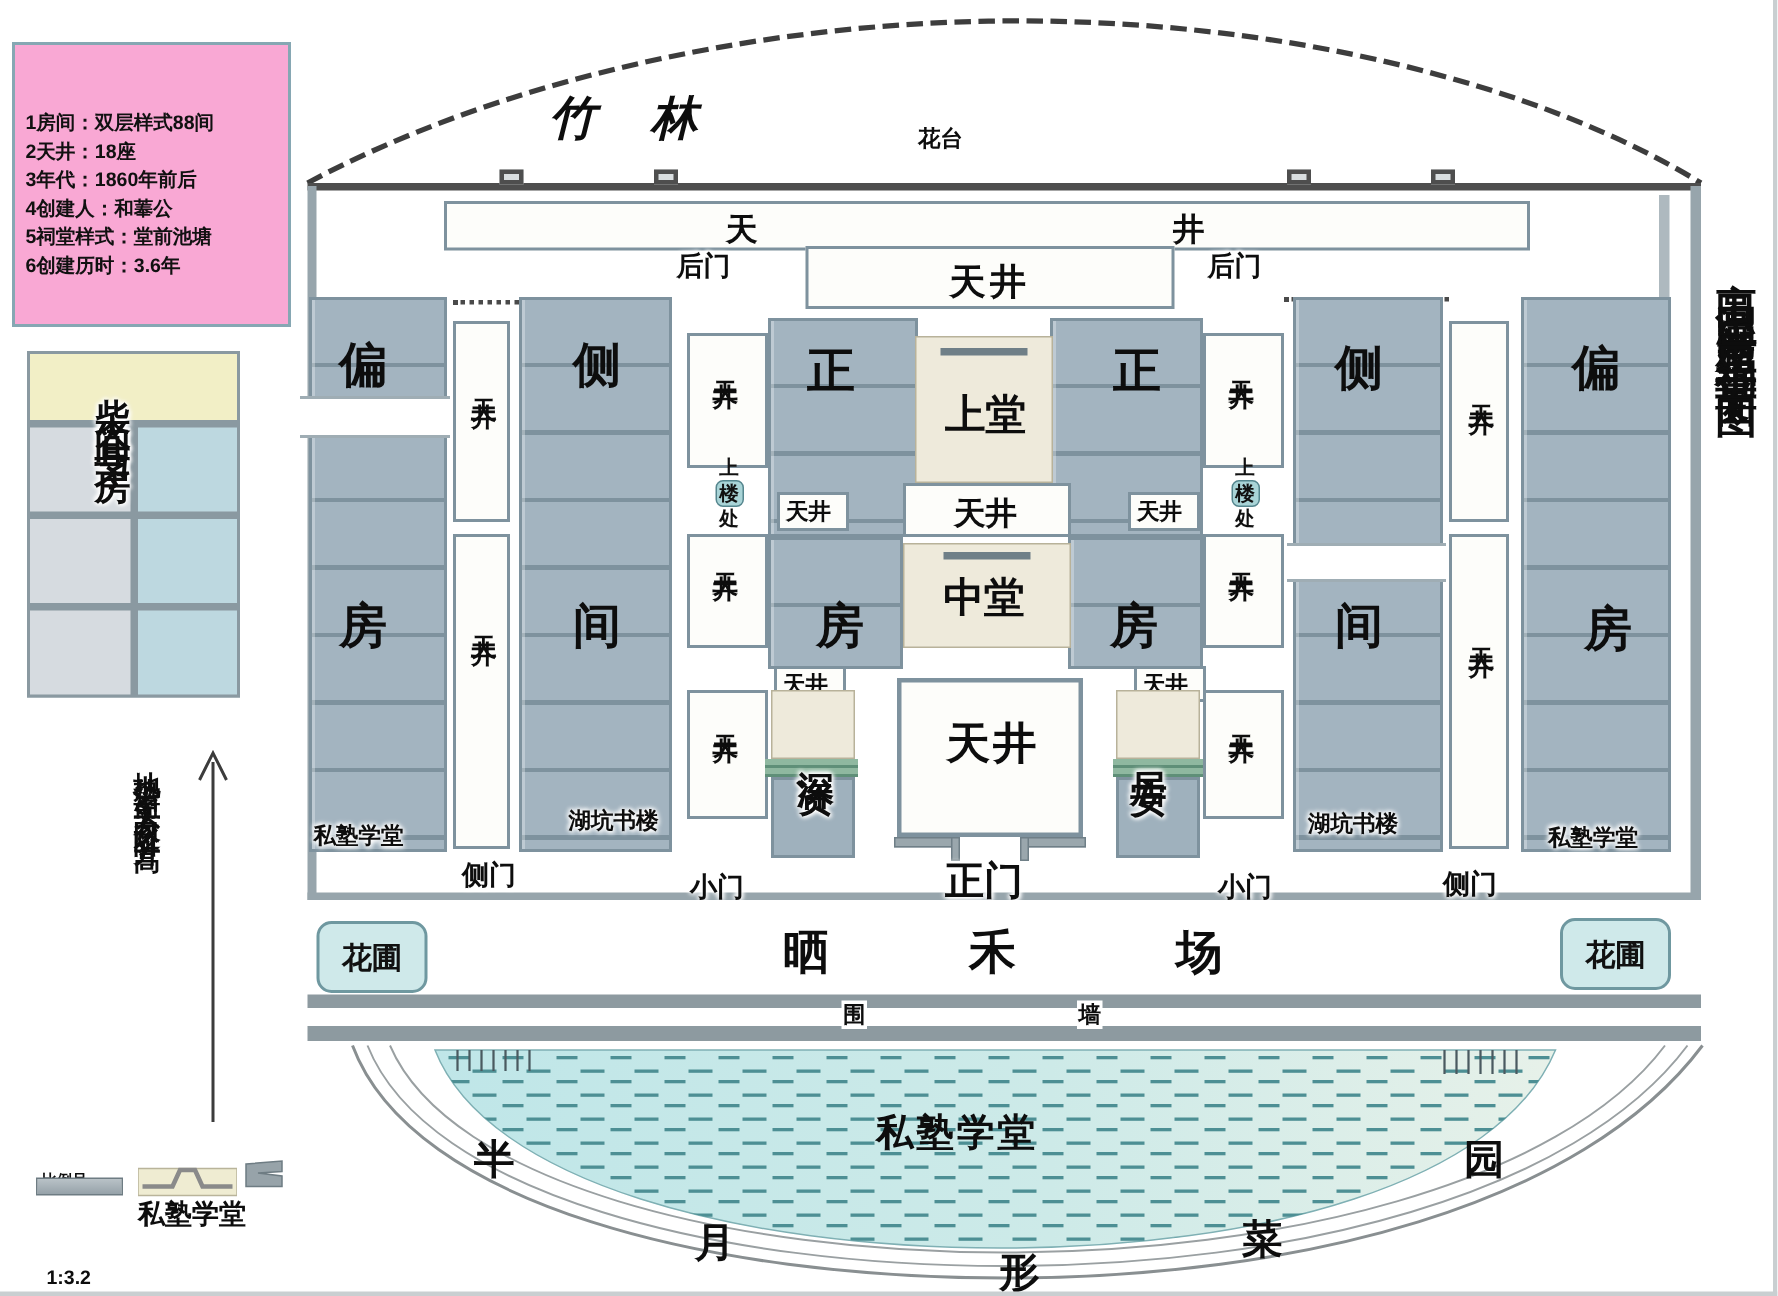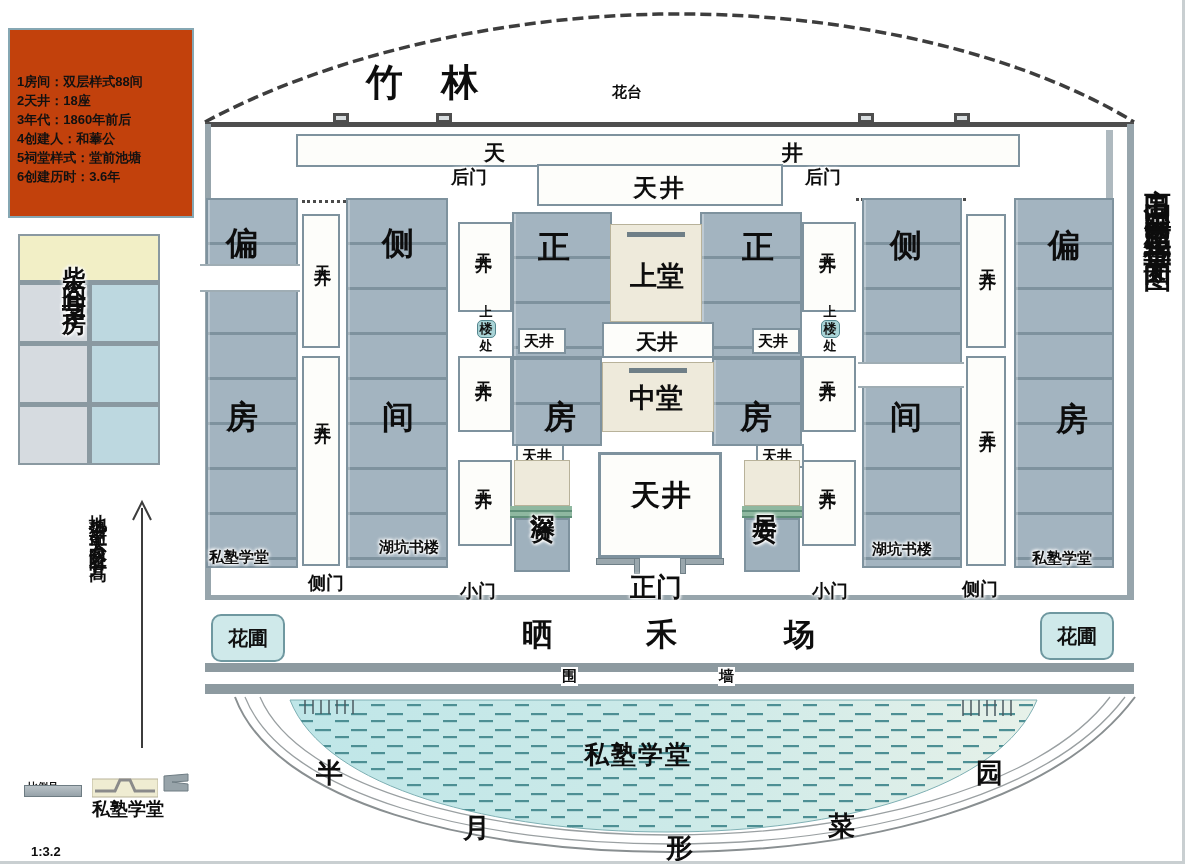--- a/index.html
+++ b/index.html
@@ -24,21 +24,21 @@
   .flowerbed{position:absolute;background:#cfe9ea;border:2px solid #6f98a0;border-radius:10px;
              display:flex;align-items:center;justify-content:center;font-weight:bold;font-size:20px}
   .upstairs{position:absolute;display:flex;flex-direction:column;align-items:center;
             font-weight:bold;font-size:13px;line-height:16px}
 </style>
 </head>
 <body>
 
 <div class="page">
 
-  <div class="abs" style="left:8px;top:28px;width:186px;height:190px;border:2px solid #86a7b3;background:#c2410c;padding:42px 4px 0 7px;font-size:13px;line-height:19px;font-weight:bold;">
+  <div class="abs" style="left:8px;top:28px;width:186px;height:190px;border:2px solid #86a7b3;background:#f9a8d4;padding:42px 4px 0 7px;font-size:13px;line-height:19px;font-weight:bold;">
     <div>1房间：双层样式88间</div>
     <div>2天井：18座</div>
     <div>3年代：1860年前后</div>
     <div>4创建人：和菶公</div>
     <div>5祠堂样式：堂前池塘</div>
     <div>6创建历时：3.6年</div>
   </div>
 
   <div class="abs" style="left:18px;top:234px;width:142px;height:231px;border:2px solid #8a99a1;background:#8a99a1;">
     <div style="height:44px;background:#f2efc6;"></div>
@@ -68,21 +68,21 @@
     <path d="M3,16 H23 L28,5 H38 L43,16 H63" fill="none" stroke="#8a8a8a" stroke-width="3"></path>
   </svg>
   <svg class="abs" style="left:162px;top:772px;" width="28" height="22" viewBox="0 0 28 22">
     <path d="M2,4 L26,2 L26,9 L10,10 L26,12 L26,19 L2,19 Z" fill="#97a3a9" stroke="#6e7c83" stroke-width="1"></path>
   </svg>
   <div class="lbl" style="left:92px;top:797px;font-size:18px;">私塾学堂</div>
 
   <svg class="abs" style="left:196px;top:2px;" width="950" height="128" viewBox="0 0 950 128">
     <path d="M9,120 C130,55 300,14 470,12 C660,10 832,55 938,120" fill="none" stroke="#3d3d3d" stroke-width="3.5" stroke-dasharray="11 5"></path>
   </svg>
-  <div class="lbl" style="left:366px;top:58px;font-size:37px;letter-spacing:14px;">竹 林</div>
+  <div class="lbl" style="left:366px;top:58px;font-size:31px;letter-spacing:14px;font-style:italic;">竹 林</div>
   <div class="lbl" style="left:612px;top:83px;font-size:15px;">花台</div>
 
   <div class="abs" style="left:205px;top:122px;width:929px;height:5px;background:#4e4e4e;"></div>
   <div class="bump" style="left:333px;top:113px;"></div>
   <div class="bump" style="left:436px;top:113px;"></div>
   <div class="bump" style="left:858px;top:113px;"></div>
   <div class="bump" style="left:954px;top:113px;"></div>
   <div class="abs" style="left:205px;top:124px;width:6px;height:476px;background:#97a5ac;"></div>
   <div class="abs" style="left:1127px;top:124px;width:7px;height:476px;background:#97a5ac;"></div>
   <div class="abs" style="left:1106px;top:130px;width:7px;height:145px;background:#aeb9bf;"></div>

